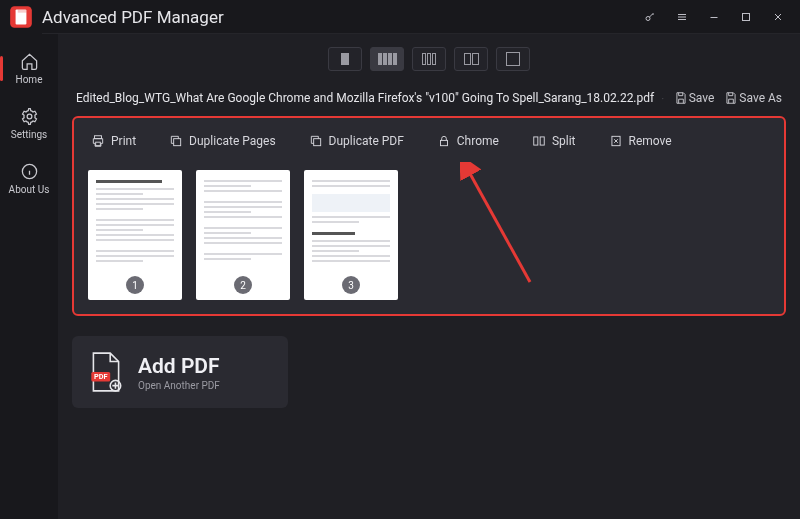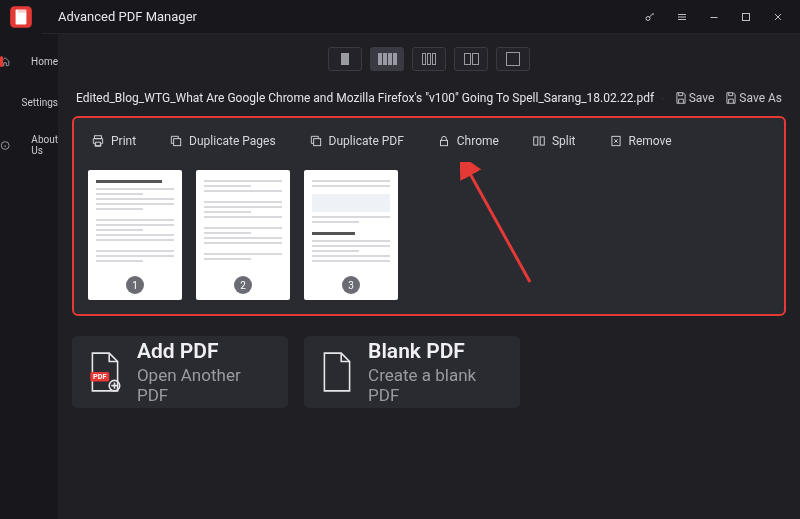--- a/index.html
+++ b/index.html
@@ -1,27 +1,27 @@
 <!DOCTYPE html>
 <html><head>
 <meta charset="utf-8">
 <style>
   * { box-sizing: border-box; margin: 0; padding: 0; font-family: -apple-system, "Segoe UI", Roboto, sans-serif; }
   body { background:#1a1a1e; color:#c9c9cf; width:800px; height:519px; overflow:hidden; font-size:12px; }
   .titlebar { height:34px; background:#18181c; display:flex; align-items:center; padding:0 6px 0 0; border-bottom:1px solid #25252a;}
   .logo { width:42px; height:34px; display:flex; align-items:center; justify-content:center; background:#18181c;}
   .logo svg { width:26px; height:26px; }
-  .title { margin-left:16px; font-size:13px; color:#e6e6ea; flex:1;}
+  .title { font-size:17px; color:#e6e6ea; flex:1;}
   .winbtns { display:flex; gap:0; align-items:center; }
   .winbtn { width:32px; height:28px; display:flex; align-items:center; justify-content:center; color:#bdbdc5;}
   .winbtn svg { width:12px; height:12px; stroke:#bdbdc5; }
 
   .app { display:flex; height:485px; }
   .sidebar { width:58px; background:#18181c; display:flex; flex-direction:column; align-items:center; padding-top:18px; gap:22px;}
-  .sideitem { width:58px; display:flex; flex-direction:row; align-items:center; gap:21px; color:#c9c9cf;}
+  .sideitem { width:58px; display:flex; flex-direction:column; align-items:center; gap:3px; color:#c9c9cf;}
   .sideitem.active { position:relative; }
   .sideitem.active::before { content:""; position:absolute; left:0; top:4px; bottom:4px; width:3px; background:#e53935; border-radius:2px;}
   .sideitem svg { width:19px; height:19px; stroke:#c9c9cf; }
   .sideitem span { font-size:10px; }
 
   .main { flex:1; background:#1f1f24; padding:0 14px 14px 14px; overflow:hidden;}
   .viewrow { height:50px; display:flex; align-items:center; justify-content:center; gap:8px;}
   .viewbtn { width:34px; height:24px; border:1px solid #3a3a42; border-radius:3px; display:flex; align-items:center; justify-content:center; background:#232329;}
   .viewbtn.sel { background:#3a3a42; }
   .viewbtn .cells { display:flex; gap:1px; }
@@ -43,21 +43,21 @@
   .thumb { width:94px; height:130px; background:#fff; border-radius:2px; position:relative; padding:10px 8px;}
   .thumb .ln { height:2px; background:#d9d9dd; margin-bottom:3px; }
   .thumb .ln.s { width:60%; }
   .thumb .hd { height:3px; background:#555; margin-bottom:5px; width:85%;}
   .thumb .badge { position:absolute; bottom:6px; left:50%; transform:translateX(-50%); width:18px; height:18px; border-radius:50%; background:#6b6b73; color:#fff; font-size:10px; display:flex; align-items:center; justify-content:center;}
 
   .cards { display:flex; gap:16px; margin-top:20px; }
   .card { width:216px; height:72px; background:#2a2a31; border-radius:6px; display:flex; align-items:center; padding:0 16px; gap:14px;}
   .cardicon { width:36px; height:44px; display:flex; align-items:center; justify-content:center; color:#e6e6ea;}
   .cardtxt .ct { font-size:21px; font-weight:600; color:#f0f0f4;}
-  .cardtxt .cs { font-size:17px; color:#9a9aa2; margin-top:2px;}
+  .cardtxt .cs { font-size:10px; color:#9a9aa2; margin-top:2px;}
 
   .arrow { position:absolute; left:386px; top:44px; pointer-events:none;}
 </style>
 </head>
 <body>
 
 <div class="titlebar">
   <div class="logo">
     <svg viewBox="0 0 24 24">
         <rect x="2" y="2" width="20" height="20" rx="4" fill="#e53935"></rect>
@@ -303,27 +303,15 @@
               <text x="11" y="27" text-anchor="middle" fill="#fff" font-size="7" font-weight="700">PDF</text>
               <circle cx="25" cy="33" r="5" fill="none" stroke="#e6e6ea" stroke-width="1.5"></circle>
               <path d="M25 30v6M22 33h6" stroke="#e6e6ea" stroke-width="1.5"></path>
             </svg>
         </div>
         <div class="cardtxt">
           <div class="ct">Add PDF</div>
           <div class="cs">Open Another PDF</div>
         </div>
       </div>
-      <div class="card">
-        <div class="cardicon">
-          <svg viewBox="0 0 32 40" width="34" height="42">
-              <path d="M4 2h16l8 8v28H4z" fill="none" stroke="#e6e6ea" stroke-width="1.5"></path>
-              <path d="M20 2v8h8" fill="none" stroke="#e6e6ea" stroke-width="1.5"></path>
-            </svg>
-        </div>
-        <div class="cardtxt">
-          <div class="ct">Blank PDF</div>
-          <div class="cs">Create a blank PDF</div>
-        </div>
-      </div>
     </div>
   </div>
 </div>
 
 </body></html>

